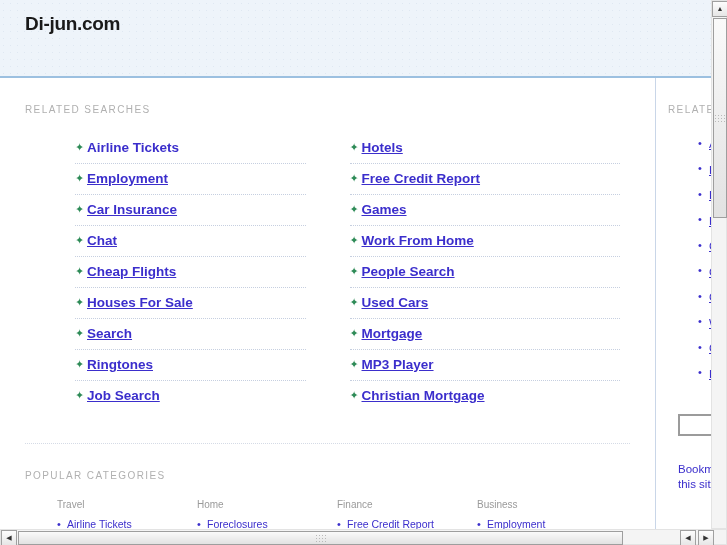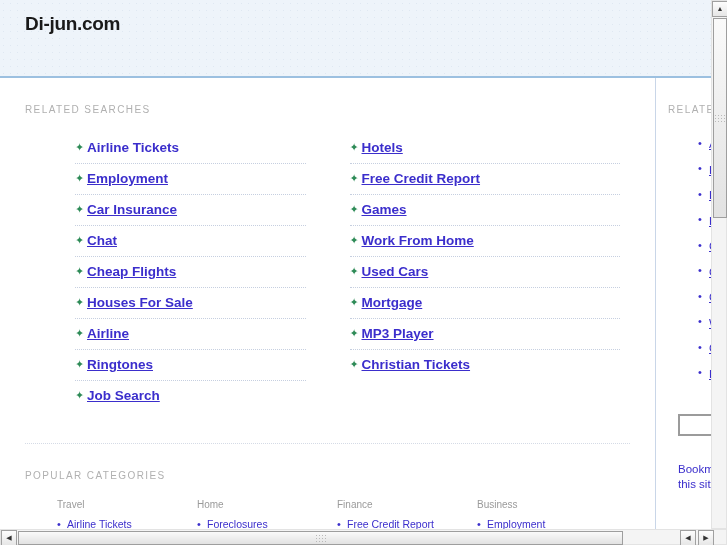--- a/index.html
+++ b/index.html
@@ -305,21 +305,21 @@
             <div class="rs-item">
               <span class="arrow-icon">✦</span><a class="rs-link">Chat</a>
             </div>
             <div class="rs-item">
               <span class="arrow-icon">✦</span><a class="rs-link">Cheap Flights</a>
             </div>
             <div class="rs-item">
               <span class="arrow-icon">✦</span><a class="rs-link">Houses For Sale</a>
             </div>
             <div class="rs-item">
-              <span class="arrow-icon">✦</span><a class="rs-link">Airline</a>
+              <span class="arrow-icon">✦</span><a class="rs-link">Search</a>
             </div>
             <div class="rs-item">
               <span class="arrow-icon">✦</span><a class="rs-link">Ringtones</a>
             </div>
             <div class="rs-item">
               <span class="arrow-icon">✦</span><a class="rs-link">Job Search</a>
             </div>
           </div>
 
           <div class="rs-col right">
@@ -329,30 +329,33 @@
             <div class="rs-item">
               <span class="arrow-icon">✦</span><a class="rs-link">Free Credit Report</a>
             </div>
             <div class="rs-item">
               <span class="arrow-icon">✦</span><a class="rs-link">Games</a>
             </div>
             <div class="rs-item">
               <span class="arrow-icon">✦</span><a class="rs-link">Work From Home</a>
             </div>
             <div class="rs-item">
+              <span class="arrow-icon">✦</span><a class="rs-link">People Search</a>
+            </div>
+            <div class="rs-item">
               <span class="arrow-icon">✦</span><a class="rs-link">Used Cars</a>
             </div>
             <div class="rs-item">
               <span class="arrow-icon">✦</span><a class="rs-link">Mortgage</a>
             </div>
             <div class="rs-item">
               <span class="arrow-icon">✦</span><a class="rs-link">MP3 Player</a>
             </div>
             <div class="rs-item">
-              <span class="arrow-icon">✦</span><a class="rs-link">Christian Tickets</a>
+              <span class="arrow-icon">✦</span><a class="rs-link">Christian Mortgage</a>
             </div>
           </div>
 
         </div>
 
         <div class="divider"></div>
 
         <div class="section-label">POPULAR CATEGORIES</div>
 
         <div class="cats">

